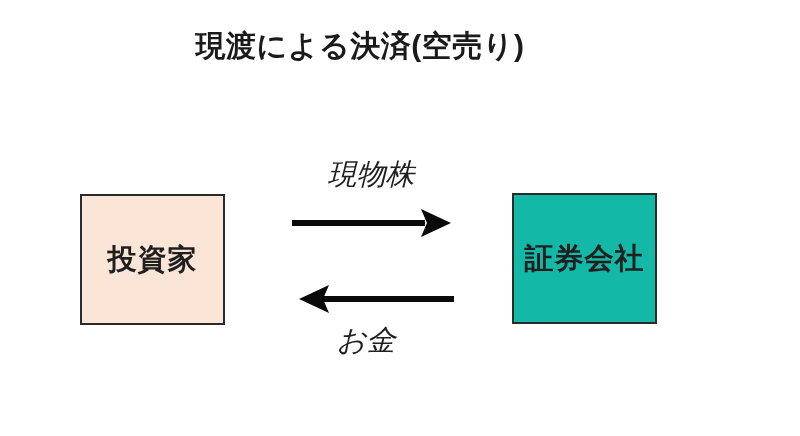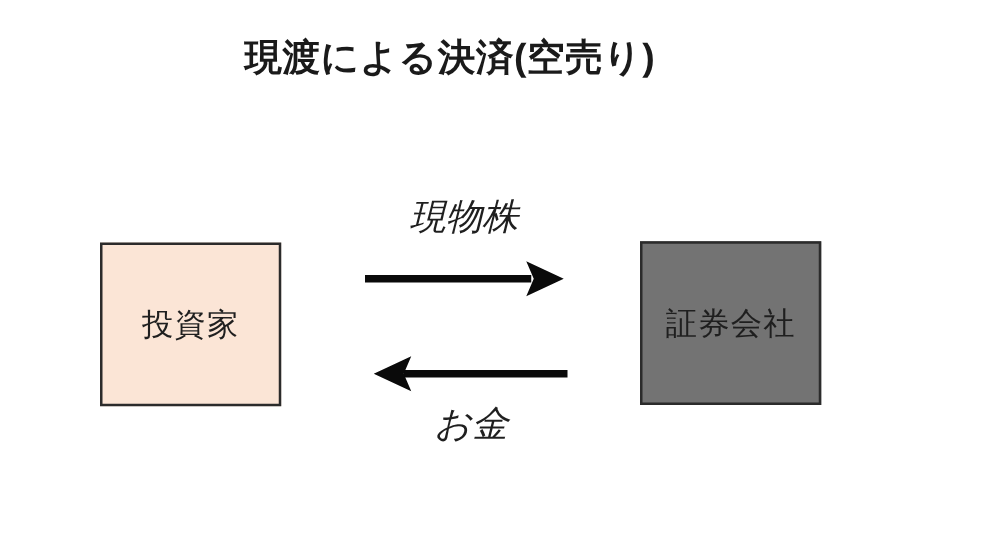--- a/index.html
+++ b/index.html
@@ -27,36 +27,37 @@
   }
   .node-box {
     position: absolute;
     width: 145px;
     height: 131px;
     border: 2px solid #2b2b2b;
     box-sizing: border-box;
     display: flex;
     align-items: center;
     justify-content: center;
-    font-size: 25px;
+    font-size: 29px;
     letter-spacing: 1px;
     white-space: nowrap;
+    font-weight: bold;
   }
   .investor-box { left: 80px; top: 194px; }
   .broker-box  { left: 512px; top: 193px; }
   .arrow-label {
     position: absolute;
     text-align: center;
     font-size: 29px;
     line-height: 1;
     white-space: nowrap;
     font-style: italic;
   }
   .top-arrow-label { left: 291px; top: 160px; width: 160px; }
-  .bottom-arrow-label { left: 317px; top: 326px; width: 120px; }
+  .bottom-arrow-label { left: 306px; top: 326px; width: 120px; }
   .arrow-svg { position: absolute; display: block; }
   .top-arrow-svg { left: 290px; top: 205px; }
   .bottom-arrow-svg { left: 298px; top: 281px; }
 </style>
 </head>
 <body>
 
 <div class="canvas" style="background-color: rgb(255, 255, 255);">
 
   <div class="diagram-title" style="color: rgb(26, 26, 26);">現渡による決済(空売り)</div>
@@ -72,17 +73,17 @@
     <rect x="25" y="15" width="131" height="6" fill="#0a0a0a"></rect>
     <polygon points="31,4 1,18 31,32 25,18" fill="#0a0a0a"></polygon>
   </svg>
 
   <div class="arrow-label bottom-arrow-label" style="color: rgb(31, 31, 31);">お金</div>
 
   <div class="node-box investor-box" style="background-color: rgb(251, 229, 214); border-color: rgb(43, 43, 43); color: rgb(31, 31, 31);">
     <span>投資家</span>
   </div>
 
-  <div class="node-box broker-box" style="background-color: #737373; border-color: rgb(43, 43, 43); color: rgb(31, 31, 31);">
+  <div class="node-box broker-box" style="background-color: #14b8a6; border-color: rgb(43, 43, 43); color: rgb(31, 31, 31);">
     <span>証券会社</span>
   </div>
 
 </div>
 
 </body></html>

